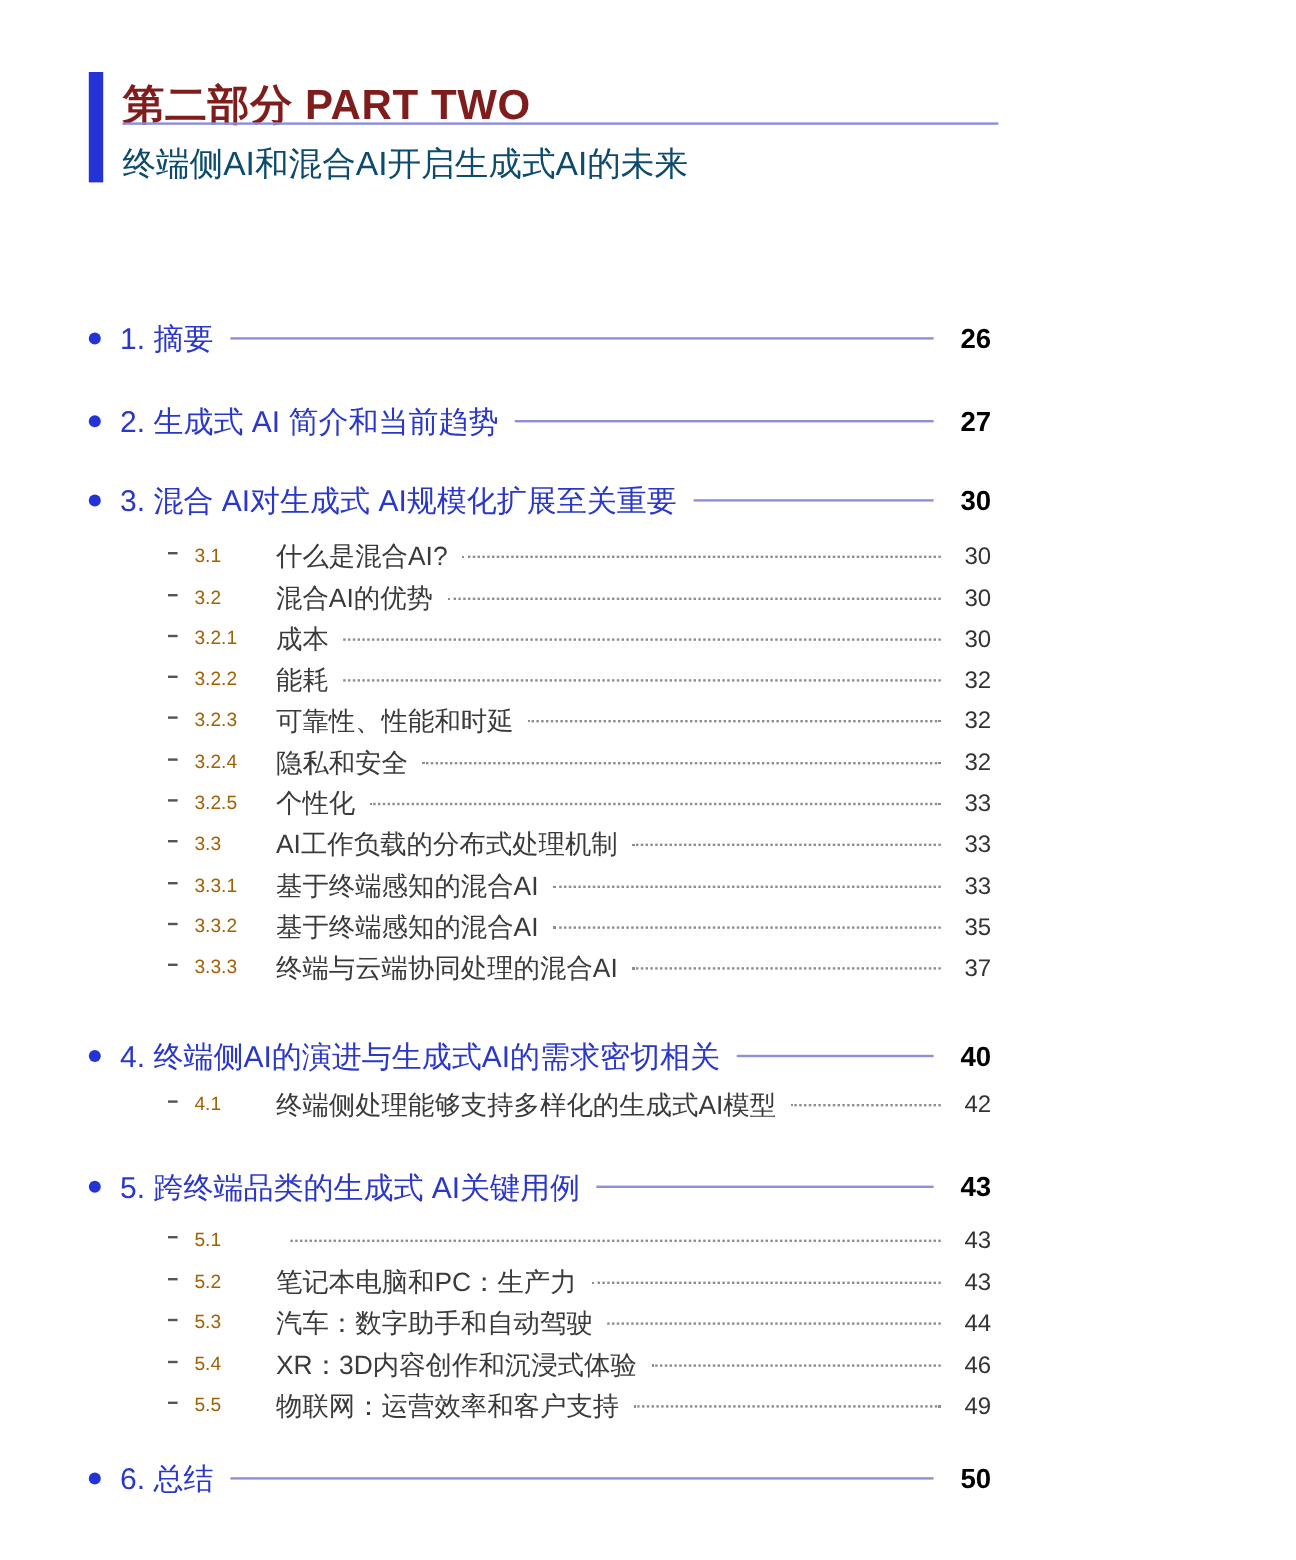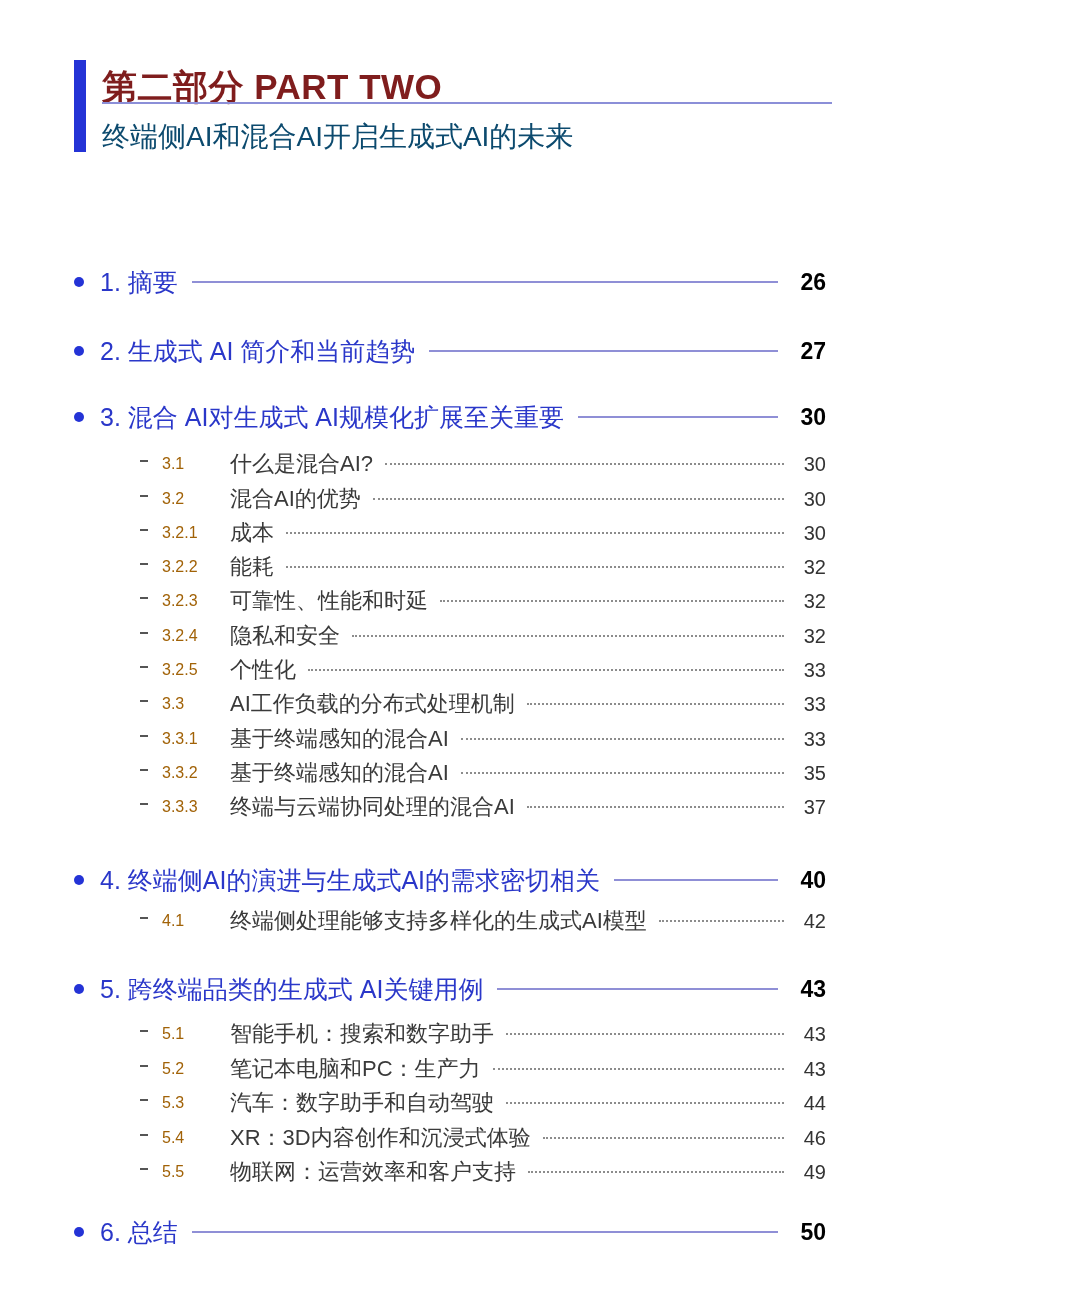--- a/index.html
+++ b/index.html
@@ -269,21 +269,20 @@
 
   <div class="entry main" style="top:971px">
     <span class="bullet"></span>
     <span class="main-label"><span>5.</span> <span>跨终端品类的生成式 AI关键用例</span></span>
     <span class="main-rule"></span>
     <span class="main-page">43</span>
   </div>
   <div class="entry sub" style="top:1019px">
     <span class="dash"></span>
     <span class="sub-num">5.1</span>
-    <span class="sub-label">智能手机：搜索和数字助手</span>
     <span class="sub-rule"></span>
     <span class="sub-page">43</span>
   </div>
   <div class="entry sub" style="top:1054px">
     <span class="dash"></span>
     <span class="sub-num">5.2</span>
     <span class="sub-label">笔记本电脑和PC：生产力</span>
     <span class="sub-rule"></span>
     <span class="sub-page">43</span>
   </div>

